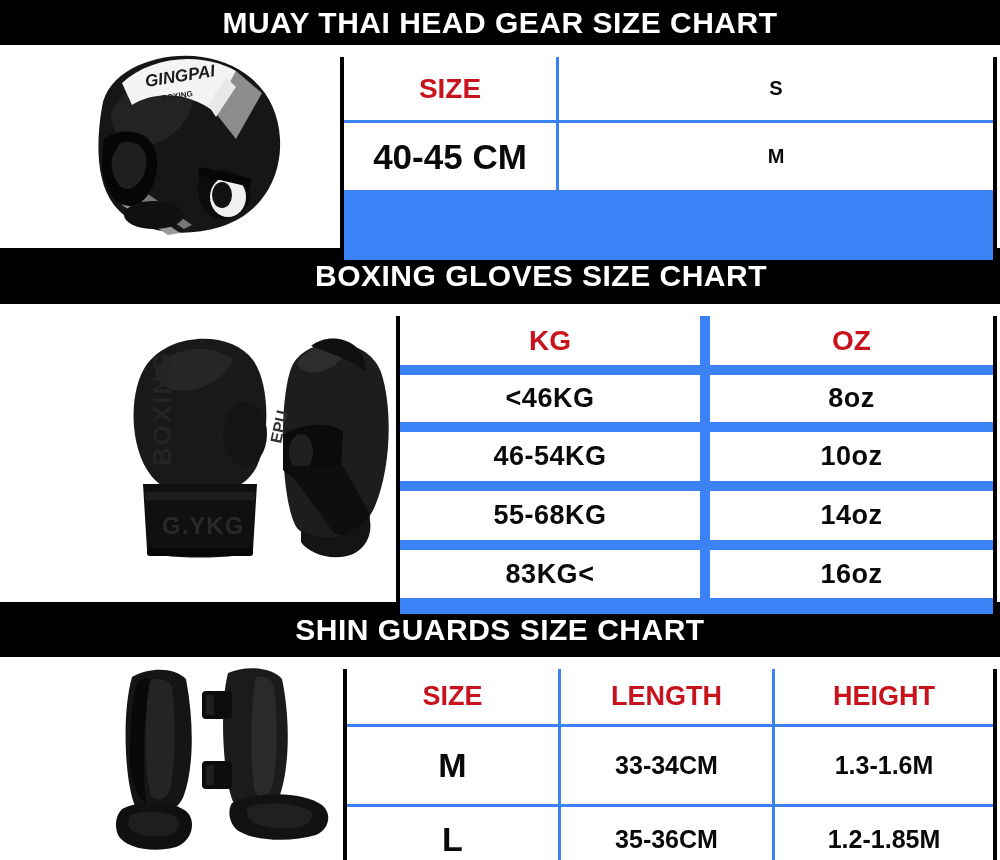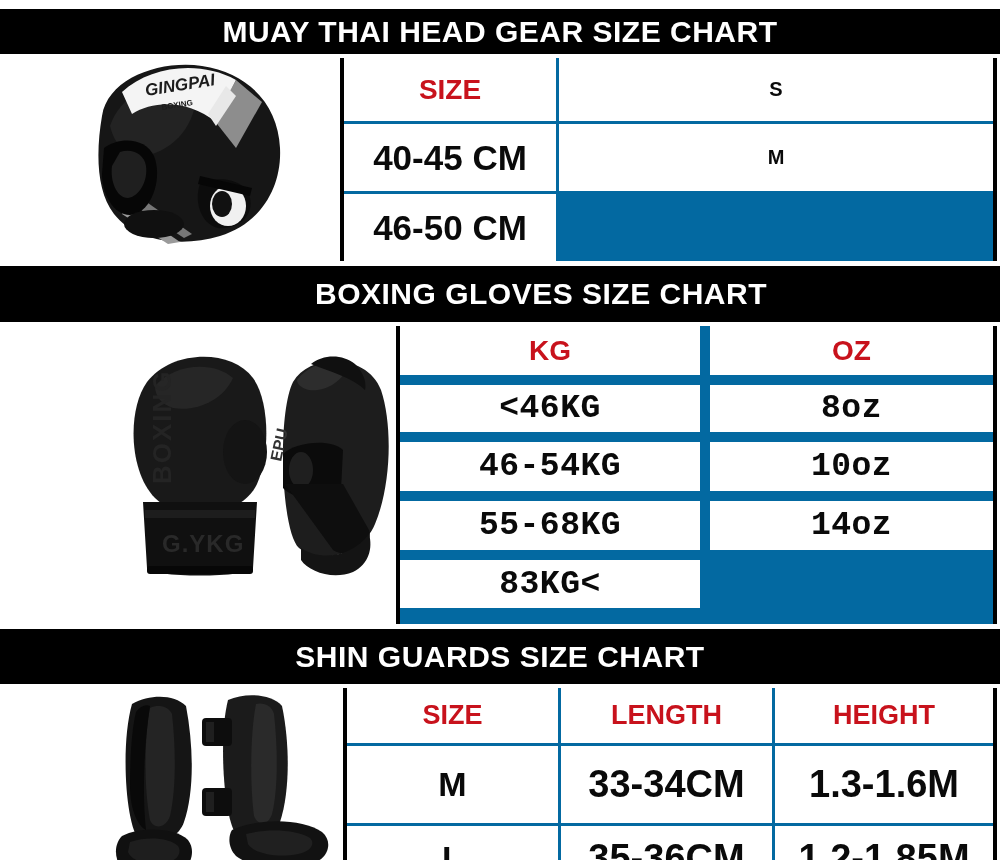--- a/index.html
+++ b/index.html
@@ -3,58 +3,58 @@
 <meta charset="utf-8">
 <style>
   html,body{margin:0;padding:0;background:#ffffff;}
   .page{
     position:relative;width:1000px;height:860px;background:#ffffff;
     font-family:"Liberation Sans","DejaVu Sans",sans-serif;overflow:hidden;
   }
   .banner{
     width:1000px;background:#000000;color:#ffffff;
     display:flex;align-items:center;justify-content:center;
-    font-weight:bold;font-size:30px;letter-spacing:.5px;white-space:nowrap;margin-top:9px;
+    font-weight:bold;font-size:30px;letter-spacing:.5px;white-space:nowrap;
   }
   .b1{height:45px;}
   .b2{height:56px;padding-left:41px;}
   .b3{height:55px;}
   .content{position:relative;width:1000px;background:#ffffff;}
   .c1{height:203px;}
   .c2{height:298px;}
   .c3{height:203px;}
   .product{position:absolute;}
   .p1{left:50px;top:2px;width:260px;height:198px;}
   .p2{left:85px;top:12px;width:335px;height:278px;}
   .p3{left:70px;top:6px;width:275px;height:192px;}
   .product svg{width:100%;height:100%;display:block;}
   .sizetable{
-    position:absolute;top:4px;display:grid;gap:3px;background:#0369a1;
+    position:absolute;top:12px;display:grid;gap:3px;background:#3b82f6;
     border-style:solid;border-color:#000000;border-width:0 4px 0 4px;
     box-sizing:border-box;
   }
   .t1{left:340px;width:657px;height:203px;
       grid-template-columns:212px 1fr;grid-template-rows:63px 67px 1fr;}
   .t2{left:396px;width:601px;height:298px;
       grid-template-columns:300px 1fr;grid-template-rows:49px 47px 49px 49px 48px 1fr;gap:10px;}
   .t3{left:343px;width:654px;height:203px;
       grid-template-columns:211px 211px 1fr;grid-template-rows:55px 77px 1fr;}
   .cell{
     background:#ffffff;display:flex;align-items:center;justify-content:center;
     font-weight:bold;white-space:nowrap;
   }
   .th{color:#c8121c;}
   .td{color:#0a0a0a;}
   .t1 .th{font-size:28px;}
   .t1 .td{font-size:20px;}
   .t1 > :nth-child(3), .t1 > :nth-child(5){font-size:35px;}
   .t2 .th{font-size:28px;}
-  .t2 .td{font-size:33px;letter-spacing:.5px;font-family:Liberation Mono, monospace;}
+  .t2 .td{font-size:27px;letter-spacing:.5px;}
   .t3 .th{font-size:27px;}
-  .t3 .td{font-size:38px;}
+  .t3 .td{font-size:25px;}
   .t3 > :nth-child(4), .t3 > :nth-child(7){font-size:34px;}
 </style>
 </head>
 <body>
 
 <div class="page">
 
   <header class="banner b1">
     <span>MUAY THAI HEAD GEAR SIZE CHART</span>
   </header>
@@ -82,21 +82,20 @@
         <ellipse cx="178" cy="150" rx="18" ry="20" fill="#f0f0f0"></ellipse>
         <ellipse cx="172" cy="148" rx="10" ry="13" fill="#111111"></ellipse>
         <path d="M150,120 L202,132 L200,140 L148,128 Z" fill="#060606"></path>
       </svg>
     </div>
     <div class="sizetable t1">
         <div class="cell th">SIZE</div>
         <div class="cell td">S</div>
         <div class="cell td">40-45 CM</div>
         <div class="cell td">M</div>
-        <div class="cell td">46-50 CM</div>
       </div>
   </div>
 
   <header class="banner b2">
     <span>BOXING GLOVES SIZE CHART</span>
   </header>
   <div class="content c2">
     <div class="product p2">
       <svg viewBox="0 0 335 278">
 
@@ -125,20 +124,21 @@
     <div class="sizetable t2">
         <div class="cell th">KG</div>
         <div class="cell th">OZ</div>
         <div class="cell td">&lt;46KG</div>
         <div class="cell td">8oz</div>
         <div class="cell td">46-54KG</div>
         <div class="cell td">10oz</div>
         <div class="cell td">55-68KG</div>
         <div class="cell td">14oz</div>
         <div class="cell td">83KG&lt;</div>
+        <div class="cell td">16oz</div>
       </div>
   </div>
 
   <header class="banner b3">
     <span>SHIN GUARDS SIZE CHART</span>
   </header>
   <div class="content c3">
     <div class="product p3">
       <svg viewBox="0 0 275 192">
 

